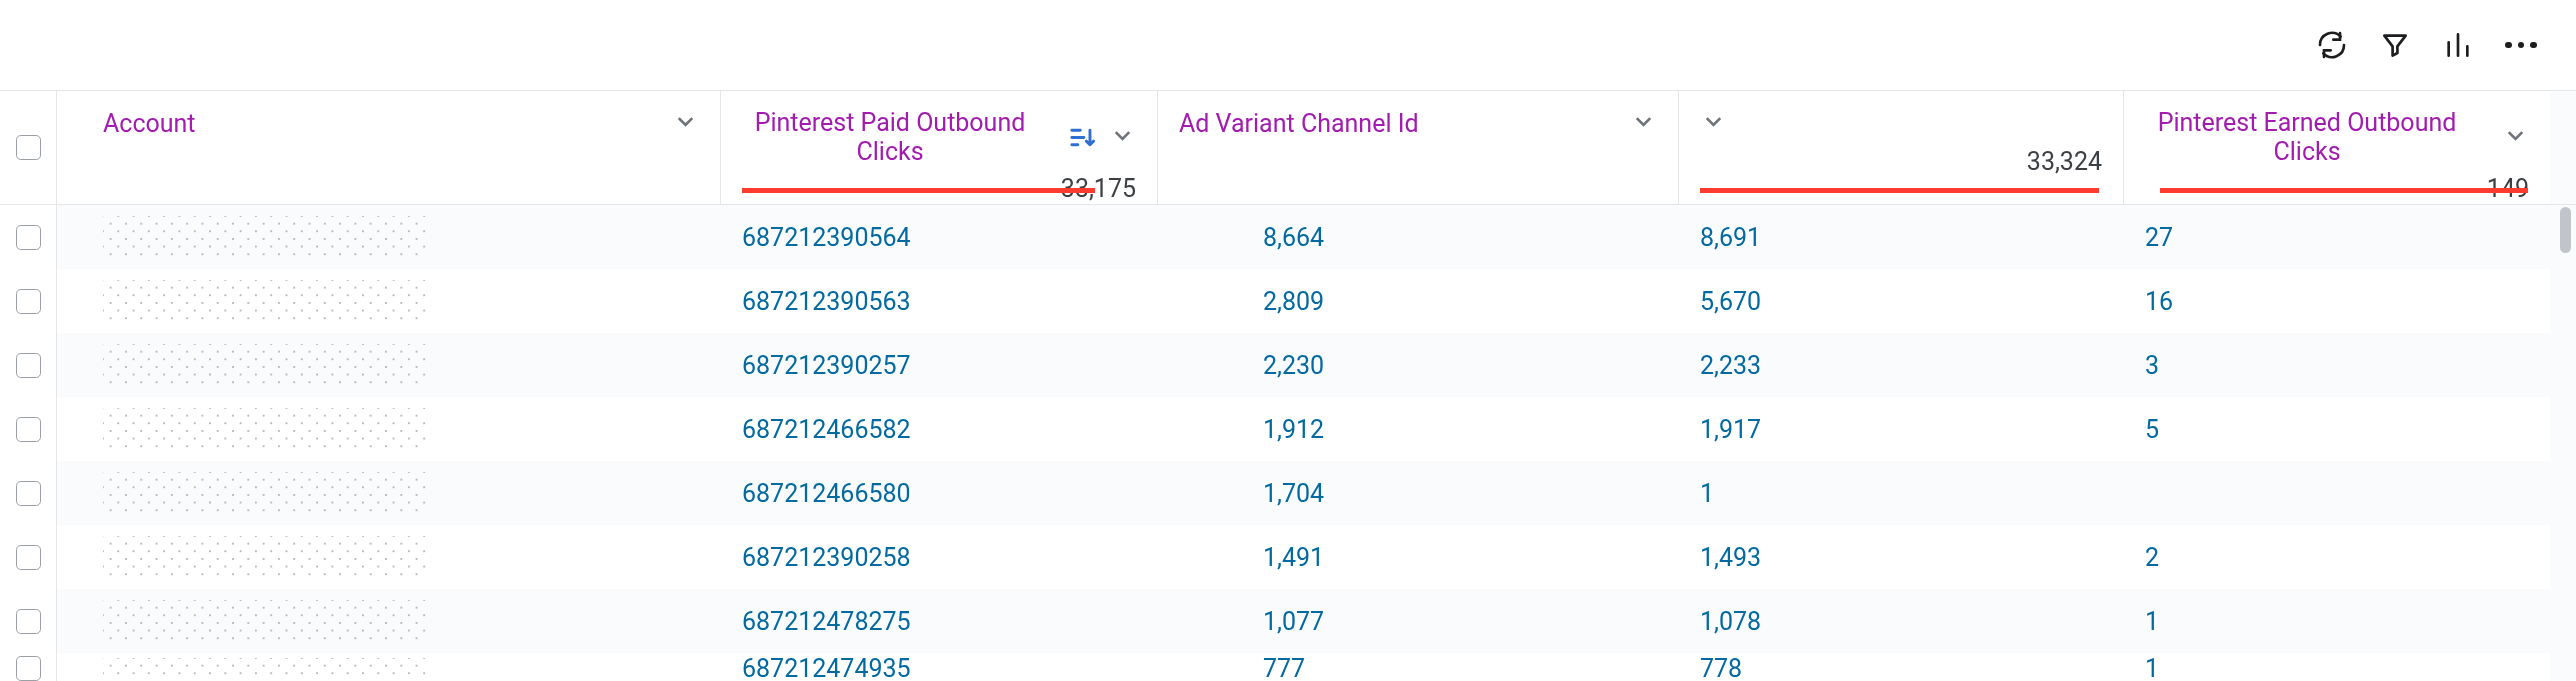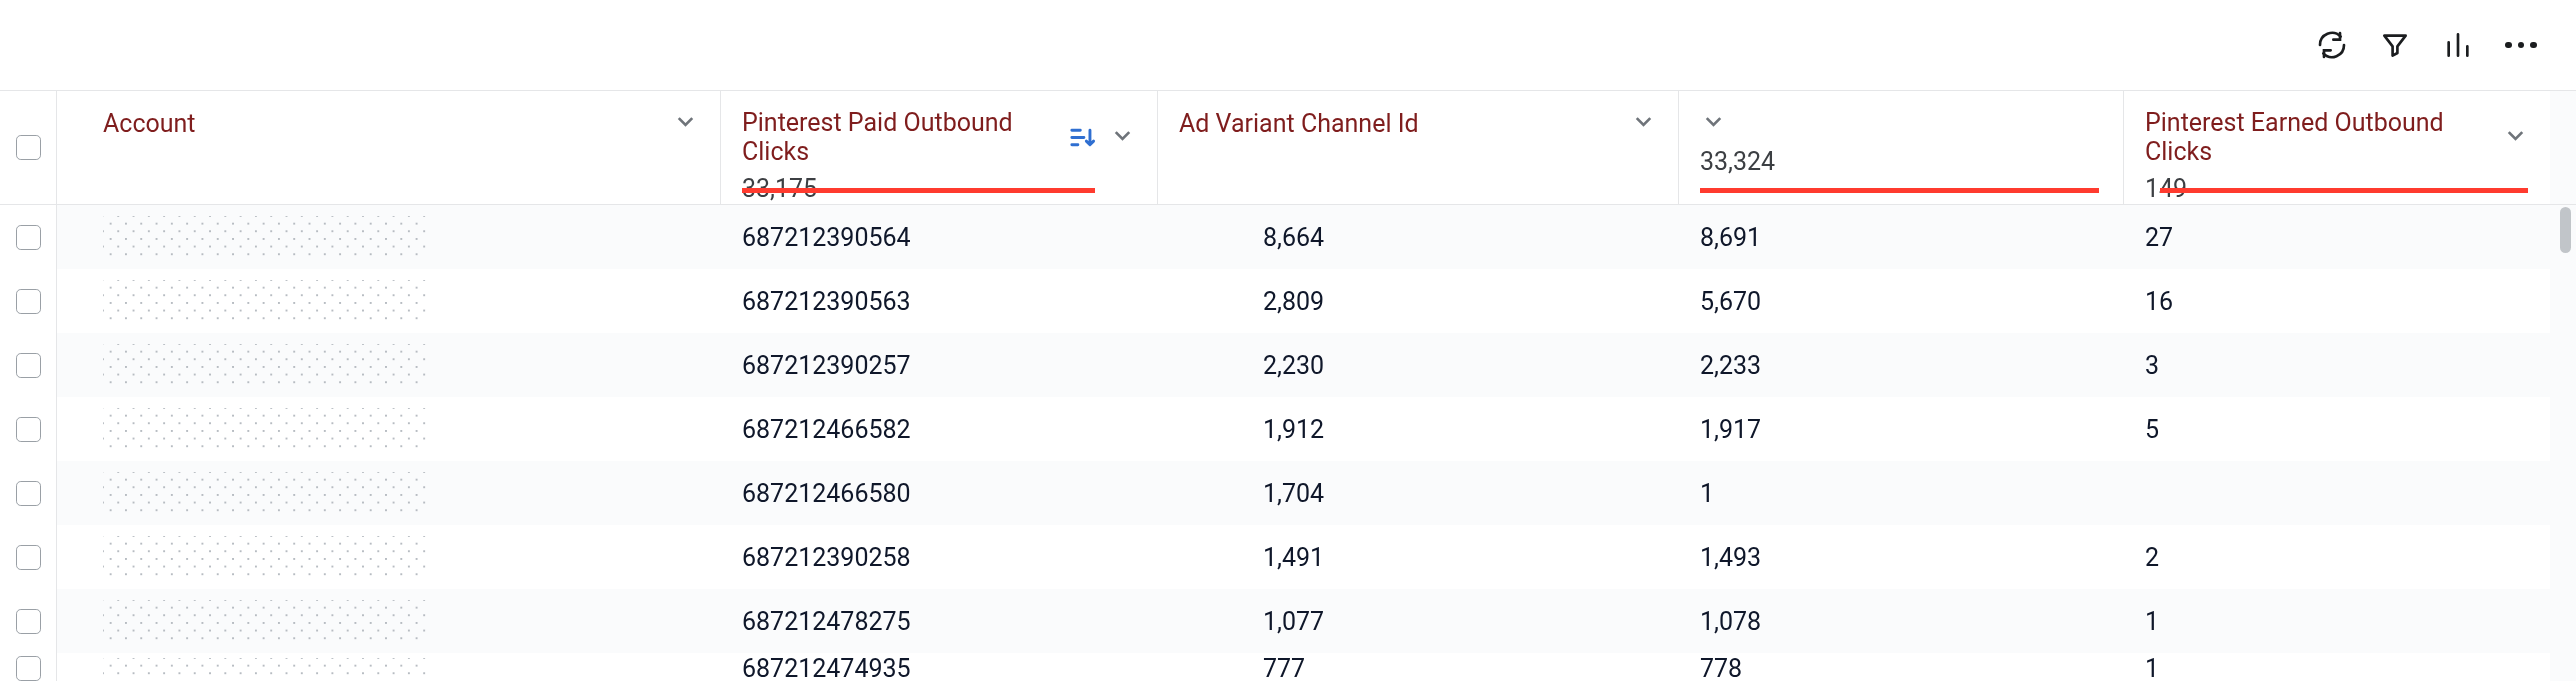--- a/index.html
+++ b/index.html
@@ -9,40 +9,40 @@
   .toolbar-icon { width: 34px; height: 34px; display: flex; align-items: center; justify-content: center; cursor: pointer; }
   .toolbar-icon svg { width: 32px; height: 32px; stroke: #1b1d1f; fill: none; stroke-width: 2; }
   .dots { display: flex; gap: 5.7px; }
   .dots span { width: 6.7px; height: 6.7px; border-radius: 50%; background: #1b1d1f; display: block; }
 
   
   .header-row { display: flex; height: 114px; border-bottom: 1px solid #e5e6e8; background: #ffffff; }
   .checkbox-col { width: 57px; flex: 0 0 57px; display: flex; align-items: center; justify-content: center; border-right: 1px solid #e5e6e8; }
   .hdr-cell { border-right: 1px solid #e5e6e8; padding: 17px 21px 9.5px 21px; display: flex; flex-direction: column; justify-content: flex-start; position: relative; }
   .hdr-top { display: flex; align-items: center; justify-content: space-between; }
-  .hdr-label { font-size: 25px; color: #7f1d1d; font-weight: 400; }
+  .hdr-label { font-size: 25px; color: #a21caf; font-weight: 400; text-align: center; }
   .hdr-icons { display: flex; align-items: center; gap: 13.4px; }
-  .hdr-total { font-size: 25px; color: #3c3f43; margin-top: 7.6px; }
+  .hdr-total { font-size: 25px; color: #3c3f43; margin-top: 7.6px; text-align: right; }
   .hdr-underline { position: absolute; bottom: 11.4px; height: 4.8px; background: #ff3b2f; }
 
   .col-gap     { width: 25px;  flex: 0 0 25px;  }
   .col-account { width: 639px; flex: 0 0 639px; }
   .col-advar   { width: 521px; flex: 0 0 521px; }
   .col-paid    { width: 437px; flex: 0 0 437px; }
   .col-out     { width: 445px; flex: 0 0 445px; }
   .col-earned  { width: 426px; flex: 0 0 426px; }
   .col-scroll  { width: 27px;  flex: 0 0 27px;  background:#fafbfc; position:relative; }
 
   
   .body { position: relative; }
   .row { display: flex; height: 64px; align-items: stretch; }
   .row:nth-child(odd){ background:#fafbfc; }
   .row:nth-child(even){ background:#ffffff; }
   .row .checkbox-col { border-right: 1px solid #e5e6e8; background:#ffffff; }
-  .cell { display: flex; align-items: center; padding: 0 21px; font-size: 25px; color: #0f172a; }
+  .cell { display: flex; align-items: center; padding: 0 21px; font-size: 25px; color: #0369a1; }
   .account-placeholder { width: 324px; height: 42px; background-image: radial-gradient(#b7bcc2 1.3px, transparent 1.3px), radial-gradient(#b7bcc2 1.3px, transparent 1.3px); background-size: 15.3px 15.3px; background-position: 0 0, 7.6px 7.6px; border-radius: 1.9px; }
 
   
   .chk { width: 25px; height: 25px; border: 1.9px solid #9aa0a6; border-radius: 4.8px; background: #ffffff; }
 
   
   .sort-badge { display:flex; align-items:center; gap:1.9px; }
   .sort-badge svg { width:29px; height:29px; }
 
   

